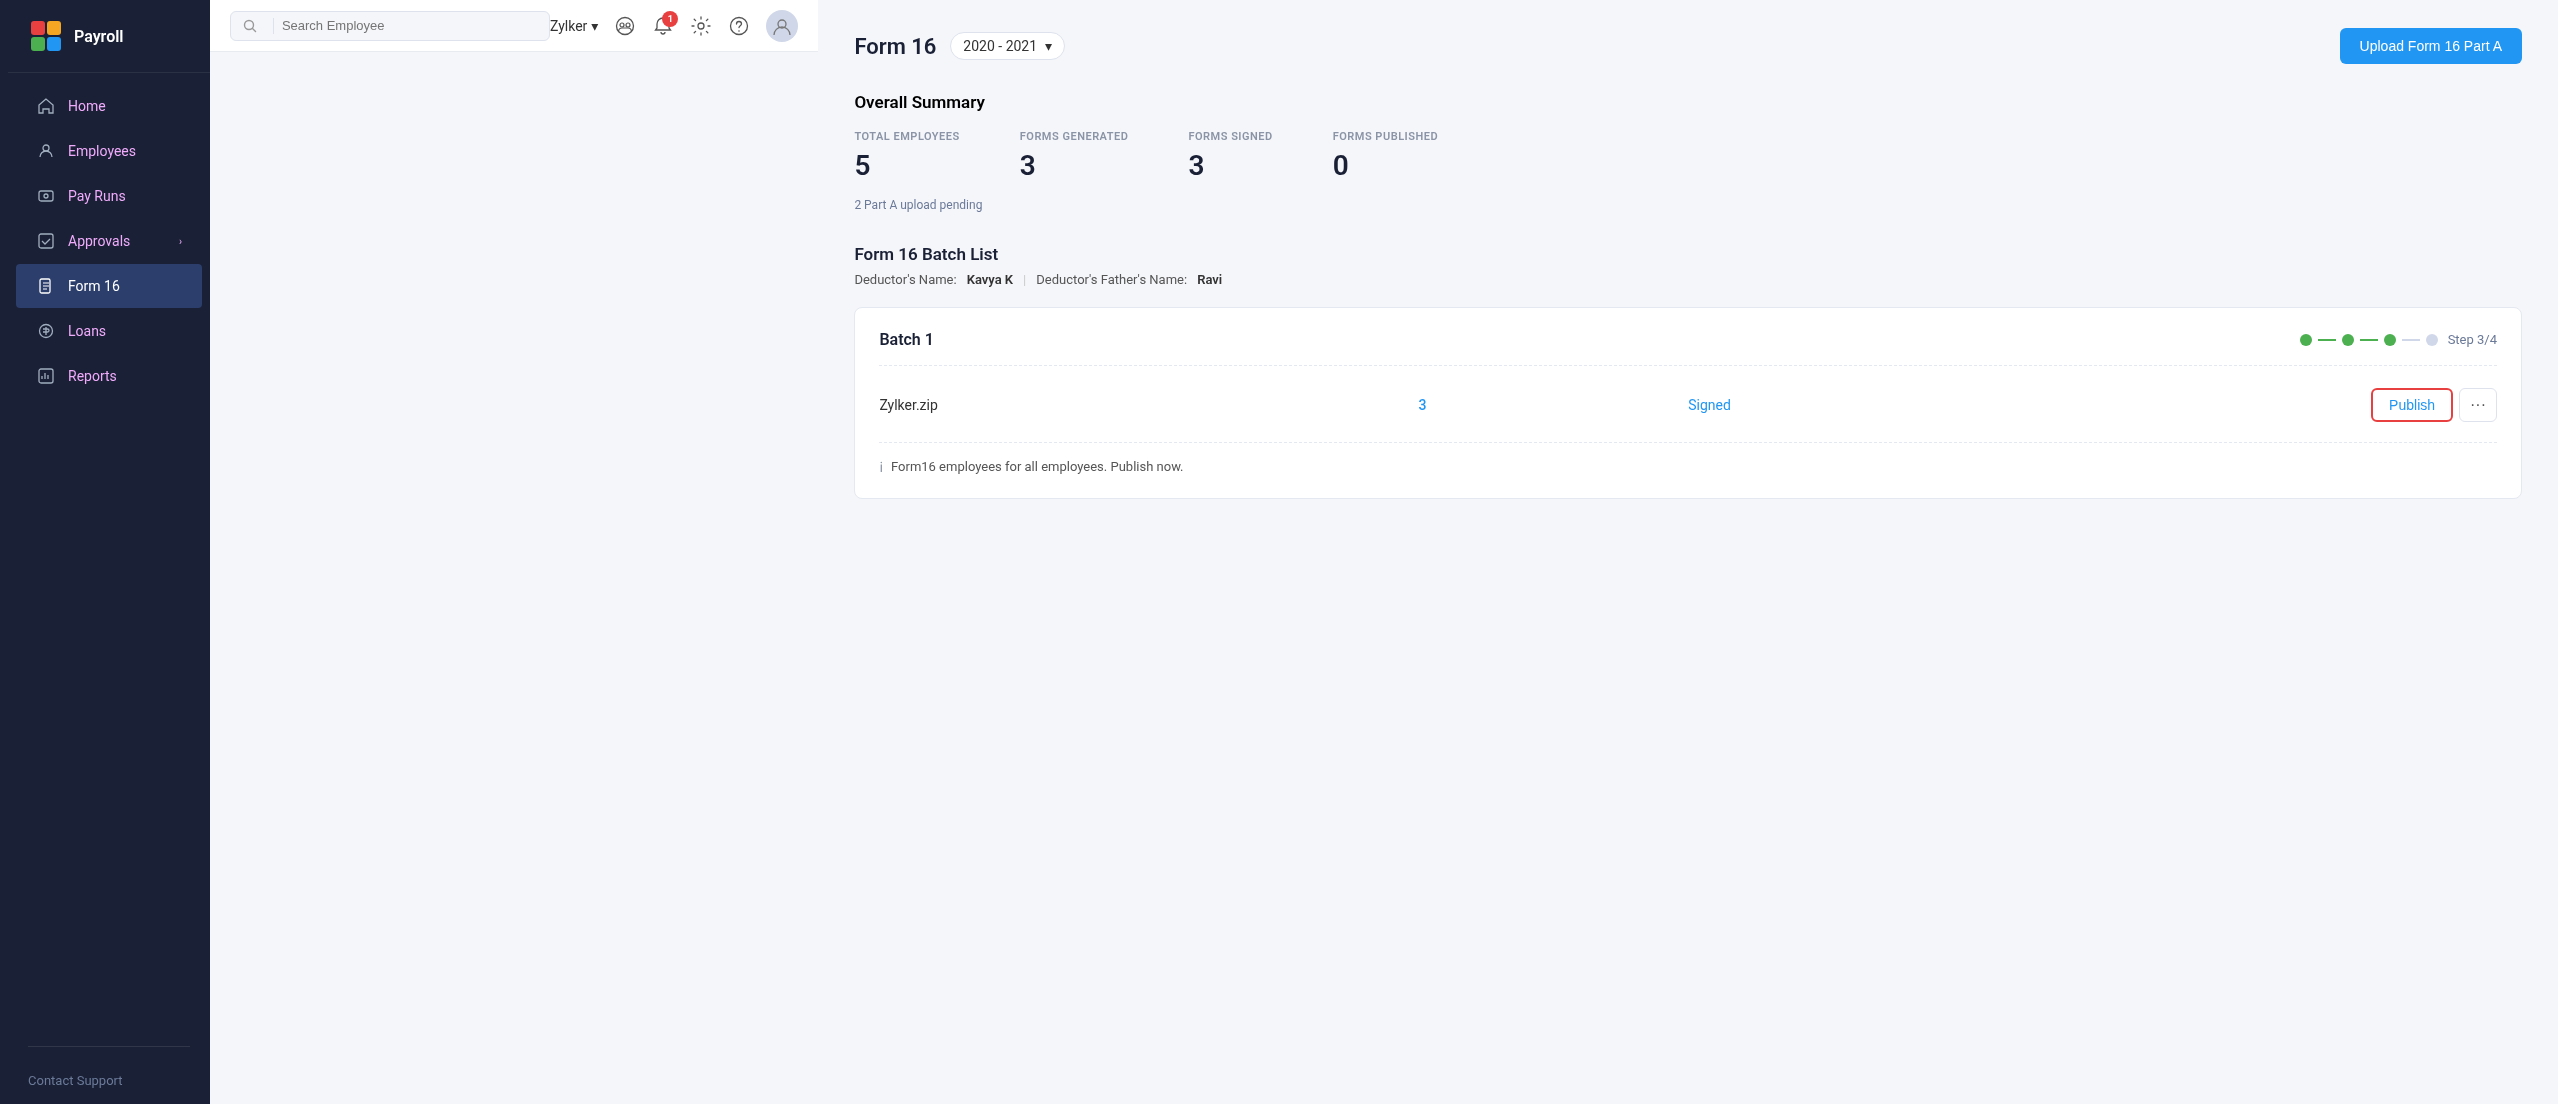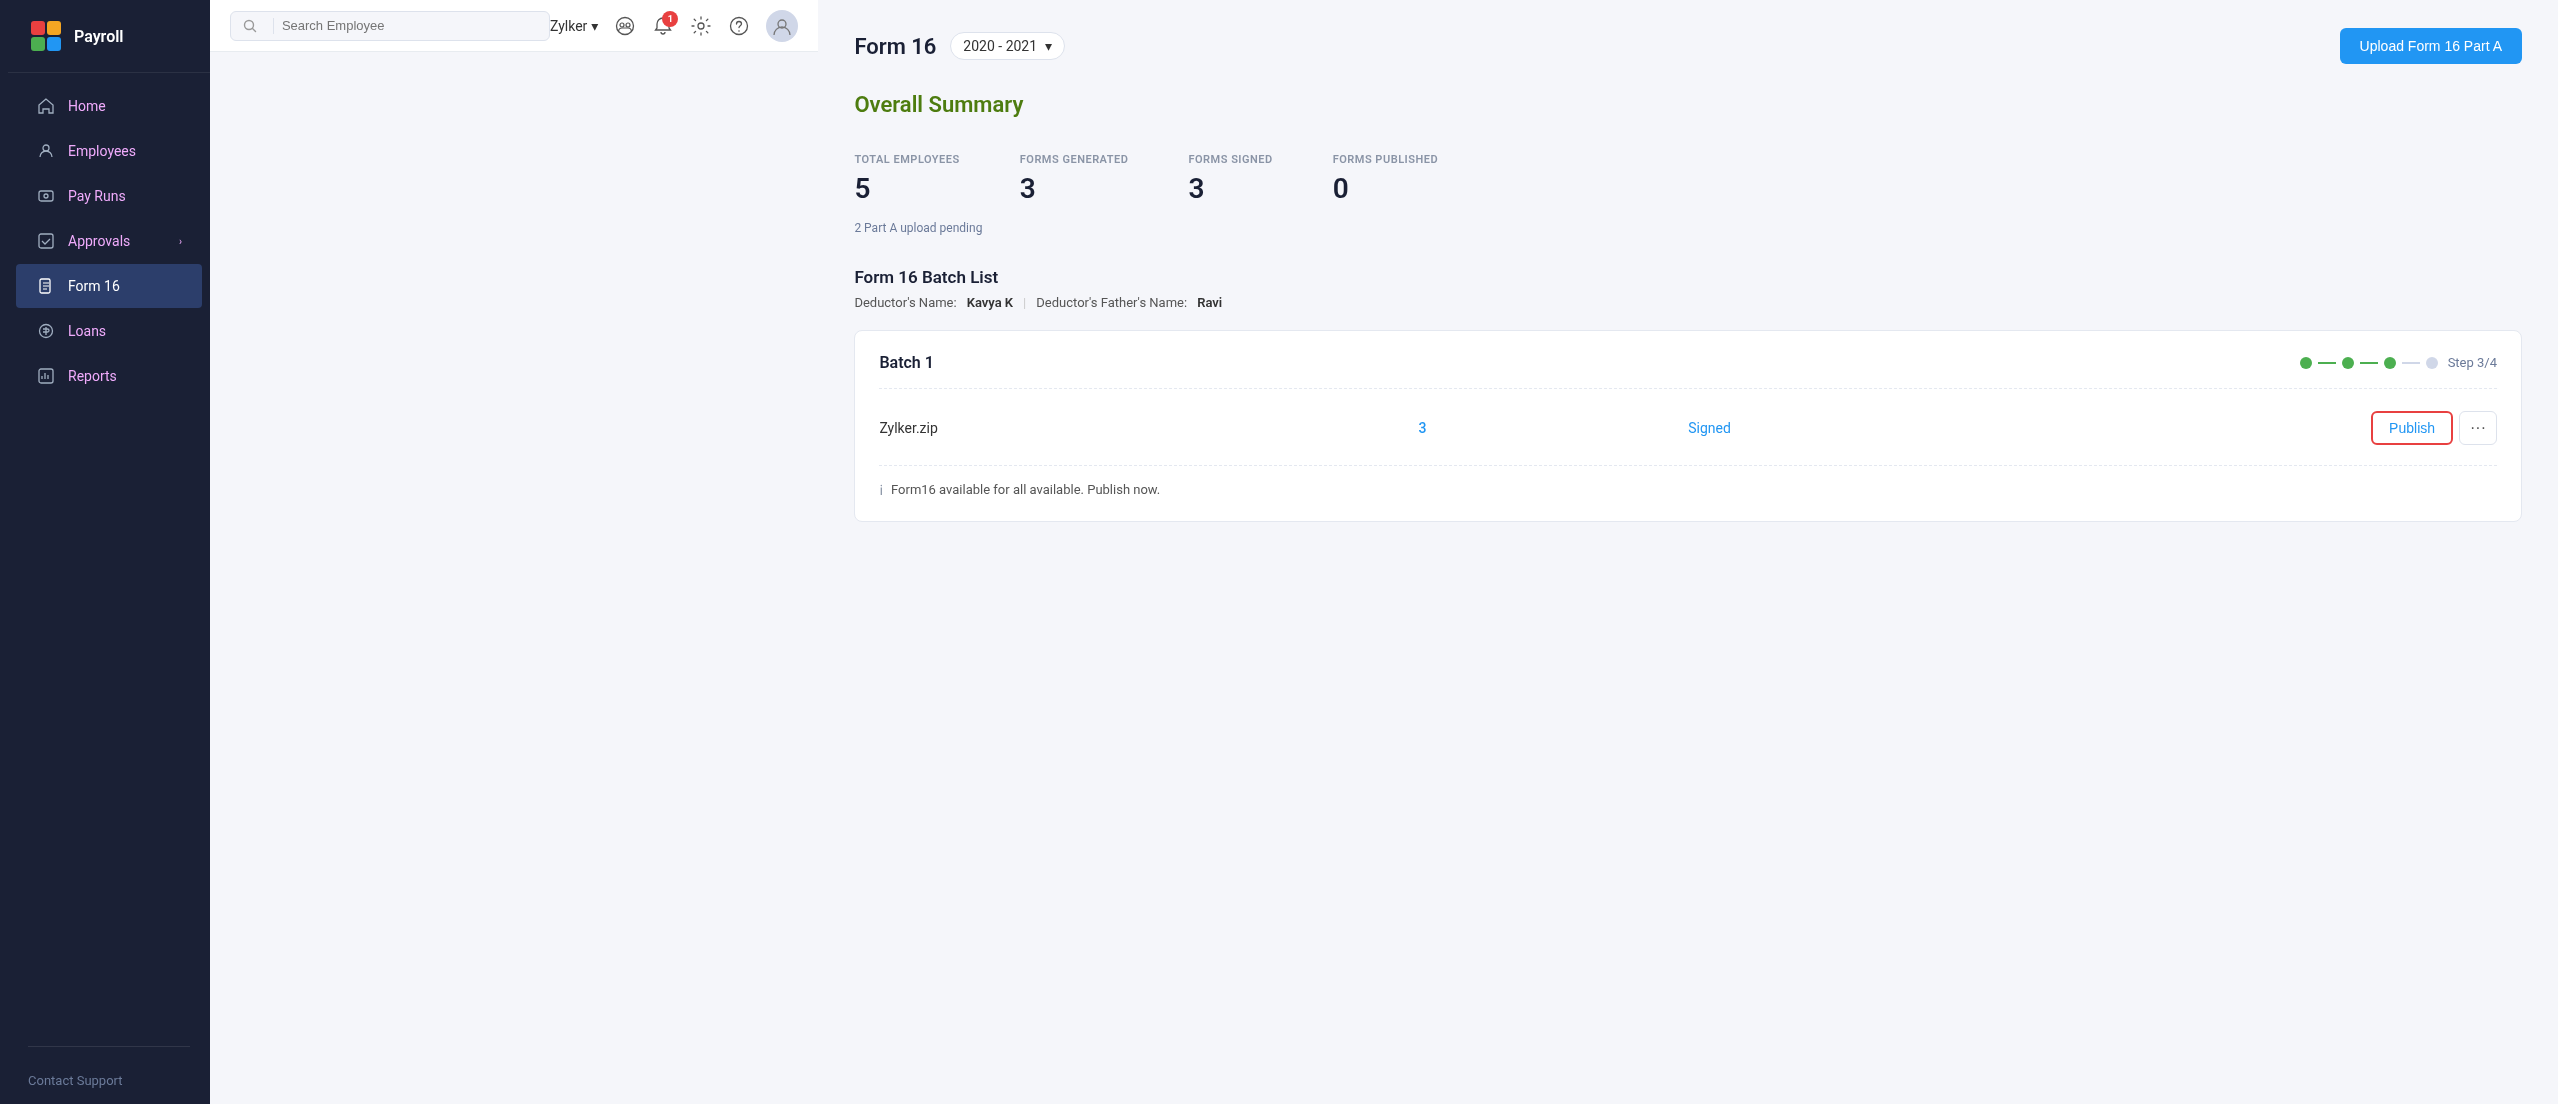--- a/index.html
+++ b/index.html
@@ -146,21 +146,21 @@
       color: #fff;
       border: none;
       border-radius: 6px;
       padding: 10px 20px;
       font-size: 14px;
       font-weight: 500;
       cursor: pointer;
     }
 
     
-    .section-title { font-size: 22px; font-weight: 600; color: #4d7c0f; margin-bottom: 36px; }
+    .section-title { font-size: 17px; font-weight: 600; color: #000000; margin-bottom: 18px; }
     .summary-grid { display: flex; gap: 60px; margin-bottom: 36px; }
     .summary-item {}
     .summary-label { font-size: 11px; color: #8a94a6; text-transform: uppercase; letter-spacing: 0.5px; margin-bottom: 6px; font-weight: 600; }
     .summary-value { font-size: 28px; font-weight: 600; color: #1a2035; }
     .summary-note { font-size: 12px; color: #6b7a99; margin-top: 8px; }
 
     
     .batch-section-title { font-size: 17px; font-weight: 600; color: #1a2035; margin-bottom: 8px; }
     .deductor-info { font-size: 13px; color: #555; margin-bottom: 20px; display: flex; align-items: center; gap: 10px; }
     .deductor-sep { color: #ccc; }
@@ -435,17 +435,17 @@
         <div class="col-actions-val">
           <button class="publish-btn">Publish</button>
           <button class="more-btn">
             <span>···</span>
           </button>
         </div>
       </div>
 
       <div class="batch-info-row">
         <span class="info-icon">ℹ</span>
-        <span>Form16 available for all available. Publish now.</span>
+        <span>Form16 employees for all employees. Publish now.</span>
       </div>
     </div>
   </div>
 </div>
 
 </body></html>

